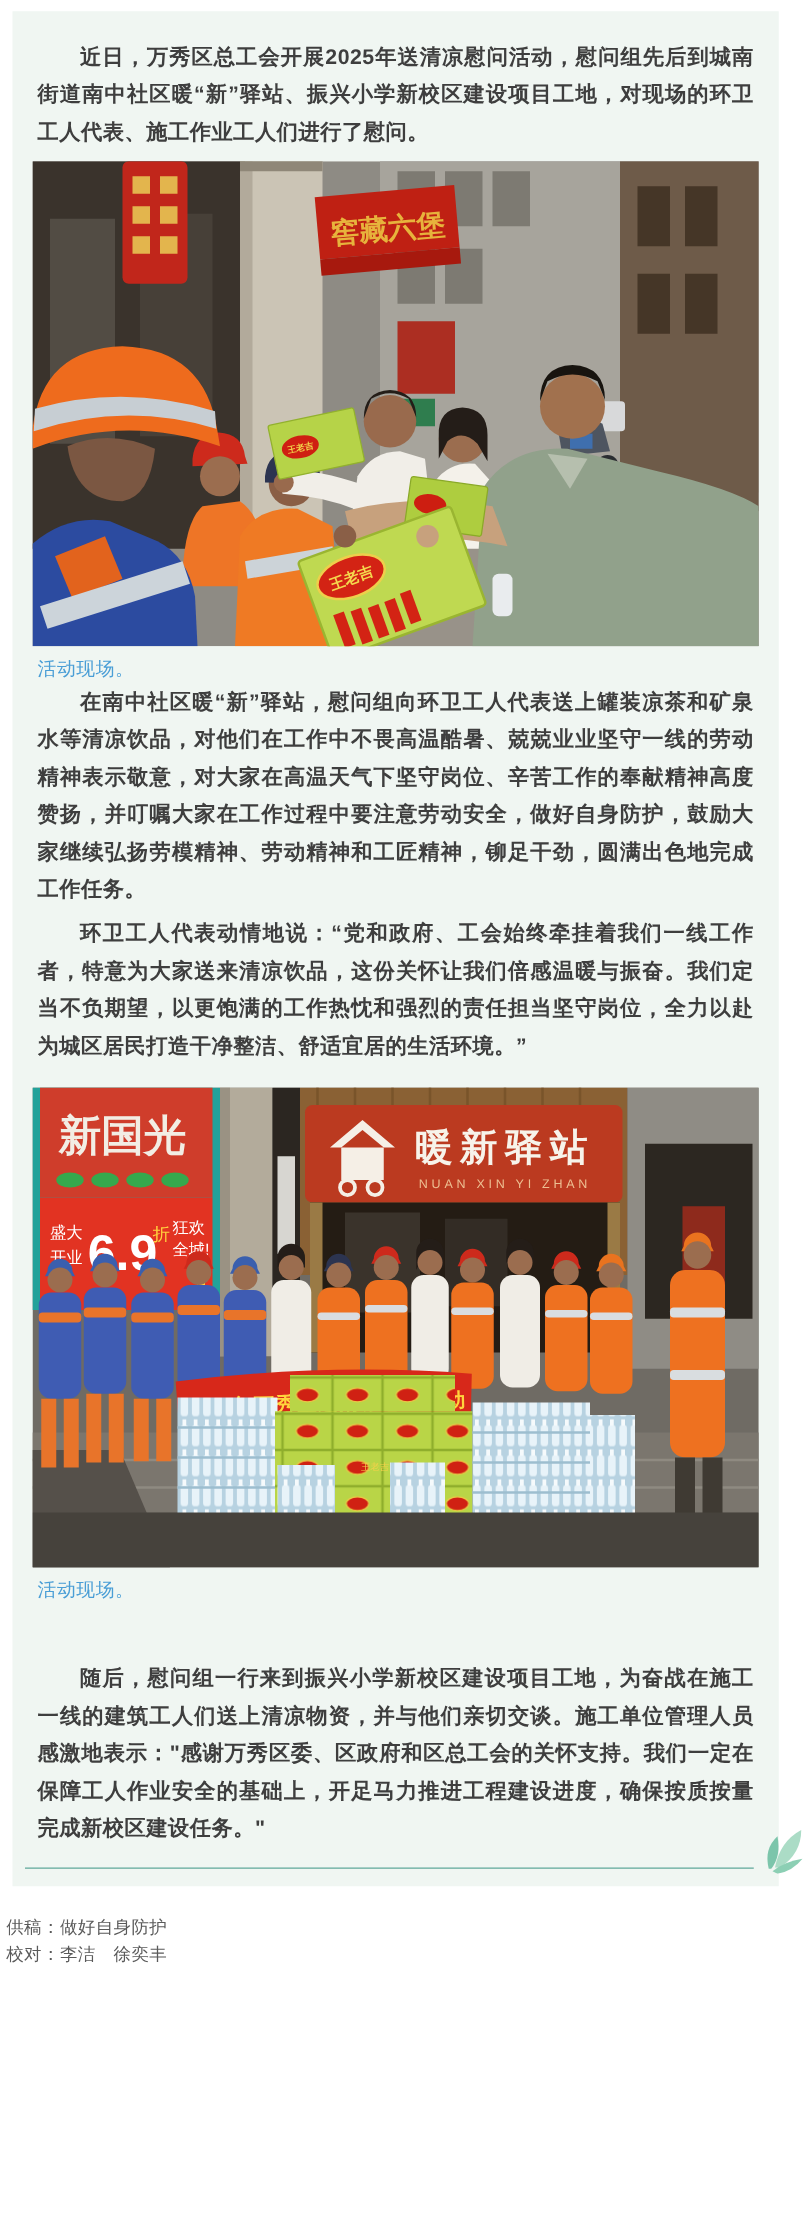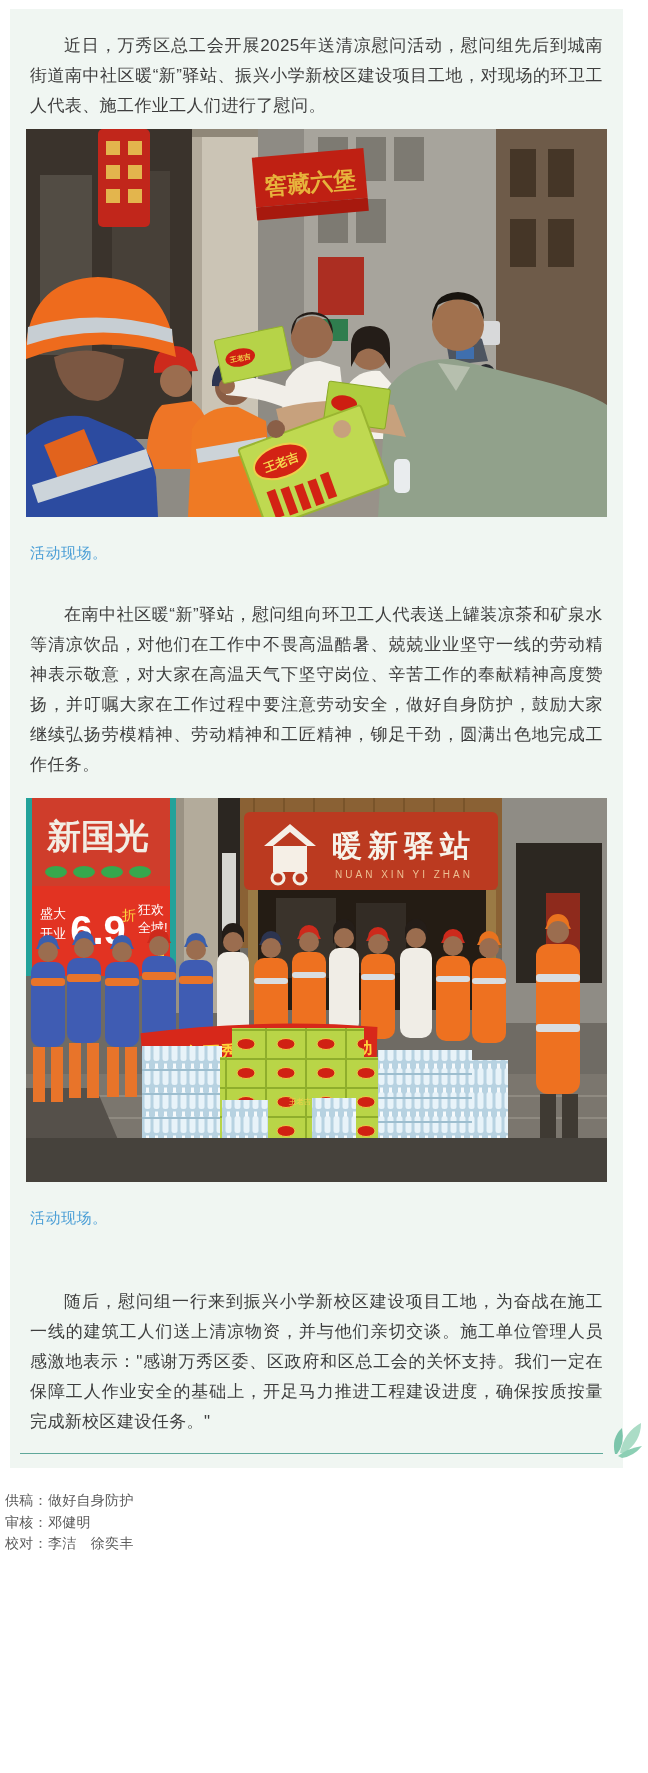--- a/index.html
+++ b/index.html
@@ -17,28 +17,29 @@
     box-sizing:border-box;
   }
   .para{
     margin:0 10px 5px;
     font-size:17px;
     line-height:30px;
     letter-spacing:.4px;
     color:#3e3e3e;
     text-align:justify;
     text-indent:2em;
-  }
-  .gt36{margin-top:36px;}
-  .gt44{margin-top:58px;}
+    font-weight:bold;
+  }
+  .gt36{}
+  .gt44{margin-top:44px;}
   .photo{margin:8px auto 0;width:581px;padding:0;}
   .photo.second{margin-top:18px;}
   .photo svg{display:block;width:581px;height:auto;}
   .caption{
-    margin:25px 10px 0;
+    margin:8px 10px 0;
     font-size:15px;
     line-height:22px;
     letter-spacing:.5px;
     color:#4a9ed6;
   }
   .divider{
     border:none;height:0;
     border-top:1px solid #5fa89a;
     margin:16px 10px 0 0;
   }
@@ -190,20 +191,21 @@
       </g>
       <circle cx="250" cy="300" r="9" fill="#8a5f47"></circle>
       <circle cx="316" cy="300" r="9" fill="#c7a17d"></circle>
       <rect x="368" y="330" width="16" height="34" rx="5" fill="#e9ecee"></rect>
     </svg>
   </figure>
 
   <p class="caption">活动现场。</p>
 
   <p class="para gt36">在南中社区暖“新”驿站，慰问组向环卫工人代表送上罐装凉茶和矿泉水等清凉饮品，对他们在工作中不畏高温酷暑、兢兢业业坚守一线的劳动精神表示敬意，对大家在高温天气下坚守岗位、辛苦工作的奉献精神高度赞扬，并叮嘱大家在工作过程中要注意劳动安全，做好自身防护，鼓励大家继续弘扬劳模精神、劳动精神和工匠精神，铆足干劲，圆满出色地完成工作任务。</p>
+  <p class="para">环卫工人代表动情地说：“党和政府、工会始终牵挂着我们一线工作者，特意为大家送来清凉饮品，这份关怀让我们倍感温暖与振奋。我们定当不负期望，以更饱满的工作热忱和强烈的责任担当坚守岗位，全力以赴为城区居民打造干净整洁、舒适宜居的生活环境。”</p>
 
   <figure class="photo second">
     <svg viewBox="0 0 581 384" xmlns="http://www.w3.org/2000/svg">
       <defs>
         <pattern id="bt" width="9" height="24" patternUnits="userSpaceOnUse">
           <rect width="9" height="24" fill="#b7d2e1"></rect>
           <rect x="1.5" y="6" width="6" height="17" rx="2.5" fill="#e8f3f9"></rect>
           <rect x="3" y="1.5" width="3" height="5" fill="#f6fafc"></rect>
         </pattern>
         <pattern id="gb" width="40" height="29" patternUnits="userSpaceOnUse">
@@ -409,16 +411,15 @@
   <svg class="leaf" viewBox="0 0 34 38" xmlns="http://www.w3.org/2000/svg">
     <path d="M6 34 Q2 18 13 8 Q16 24 8 34 Z" fill="#7cc5ab"></path>
     <path d="M11 33 Q15 12 32 3 Q32 22 15 33 Z" fill="#abdcc6"></path>
     <path d="M9 36 Q19 28 33 26 Q25 36 13 38 Z" fill="#8ccfb4"></path>
   </svg>
 
 </div>
 
 <div class="credits">
   <div class="credit-row"><span>供稿：</span><span>做好自身防护</span></div>
-  <div class="credit-row"><span>审核：</span><span>邓健明</span></div>
   <div class="credit-row"><span>校对：</span><span>李洁　徐奕丰</span></div>
 
 </div>
 
 </body></html>

